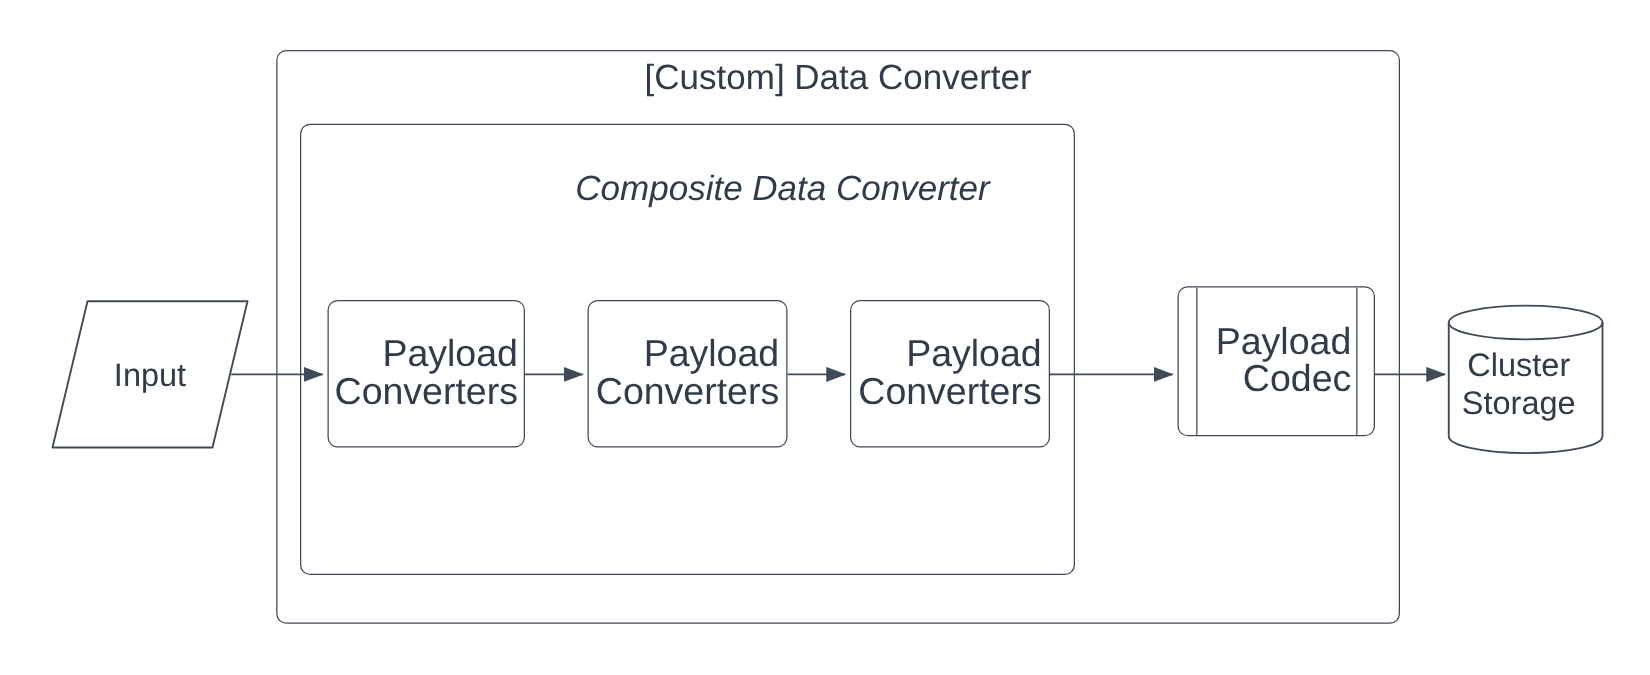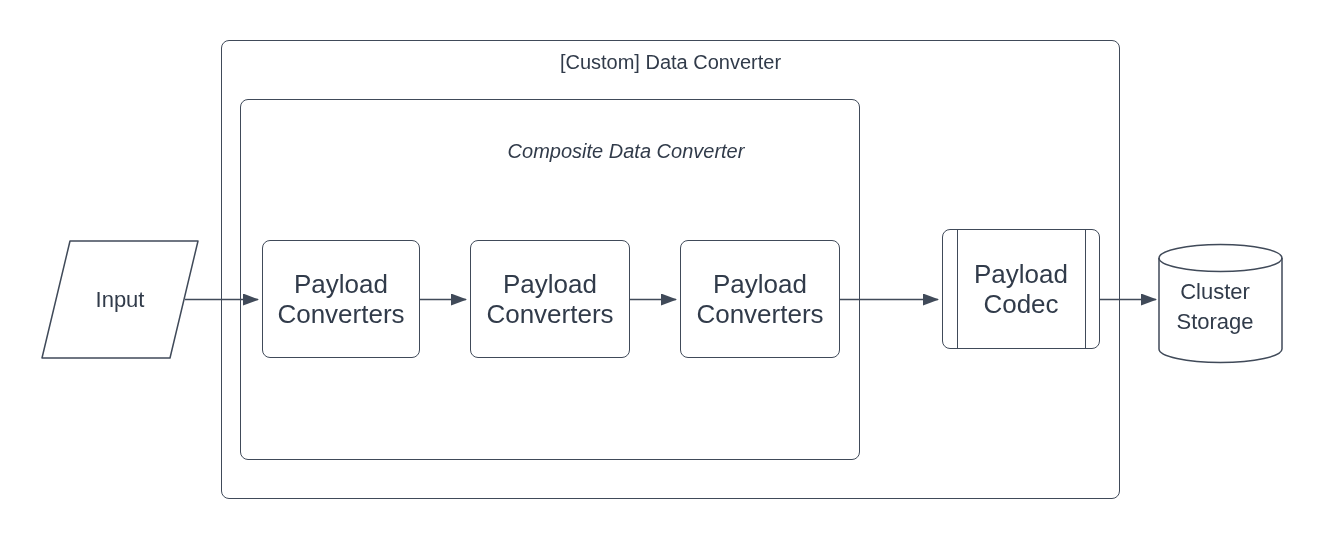--- a/index.html
+++ b/index.html
@@ -42,37 +42,37 @@
     border: 1.5px solid var(--stroke, #404a59);
     border-radius: 8px;
     background: transparent;
   }
   .outer-box { left: 221px; top: 40px;  width: 899px; height: 459px; }
   .inner-box { left: 240px; top: 99px;  width: 620px; height: 361px; }
 
   .group-title {
     position: absolute;
     text-align: center;
-    font-size: 20px;
+    font-size: 28px;
     line-height: 26px;
     white-space: nowrap;
   }
   .outer-title { left: 221px; top: 49px;  width: 899px; }
   .inner-title { left: 256px; top: 138px; width: 740px; font-style: italic; }
 
   .node {
     position: absolute;
     border: 1.5px solid var(--stroke, #404a59);
     border-radius: 8px;
     background: transparent;
     display: flex;
     align-items: center;
     justify-content: center;
-    text-align: center;
-    font-size: 26px;
+    text-align: right;
+    font-size: 30px;
     line-height: 30px;
     padding: 0 14px;
   }
   .node-conv-1 { left: 262px; top: 240px; width: 158px; height: 118px; }
   .node-conv-2 { left: 470px; top: 240px; width: 160px; height: 118px; }
   .node-conv-3 { left: 680px; top: 240px; width: 160px; height: 118px; }
   .node-codec  { left: 942px; top: 229px; width: 158px; height: 120px; padding: 0 18px; }
 
   .codec-bar {
     position: absolute;
@@ -83,21 +83,21 @@
   }
   .codec-bar.left  { left: 13.5px; }
   .codec-bar.right { right: 13.5px; }
 
   .shape-label {
     position: absolute;
     display: flex;
     align-items: center;
     justify-content: center;
     text-align: center;
-    font-size: 22px;
+    font-size: 26px;
     line-height: 30px;
   }
   .label-input   { left: 42px;   top: 241px; width: 156px; height: 117px; }
   .label-storage { left: 1159px; top: 252px; width: 112px; height: 110px; }
 </style>
 </head>
 <body>
 
 <div class="canvas">
 

